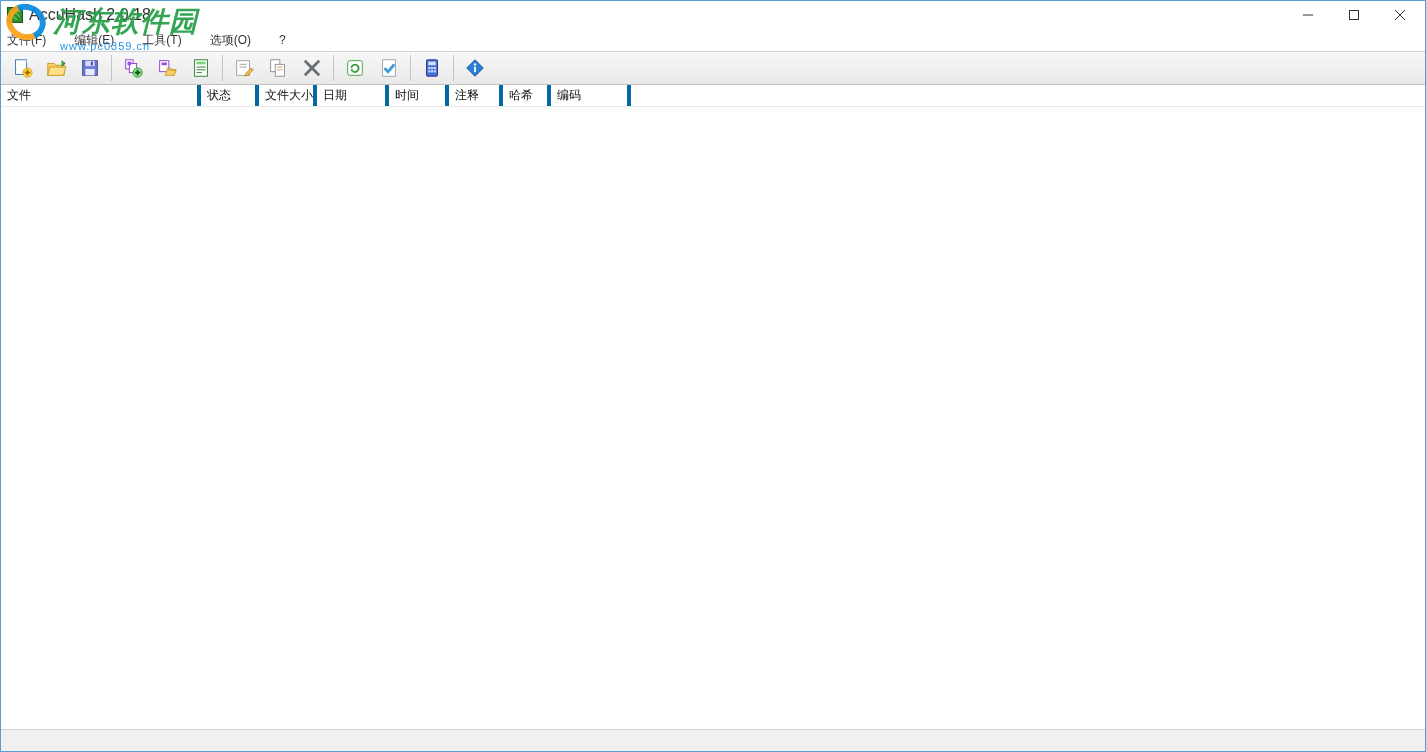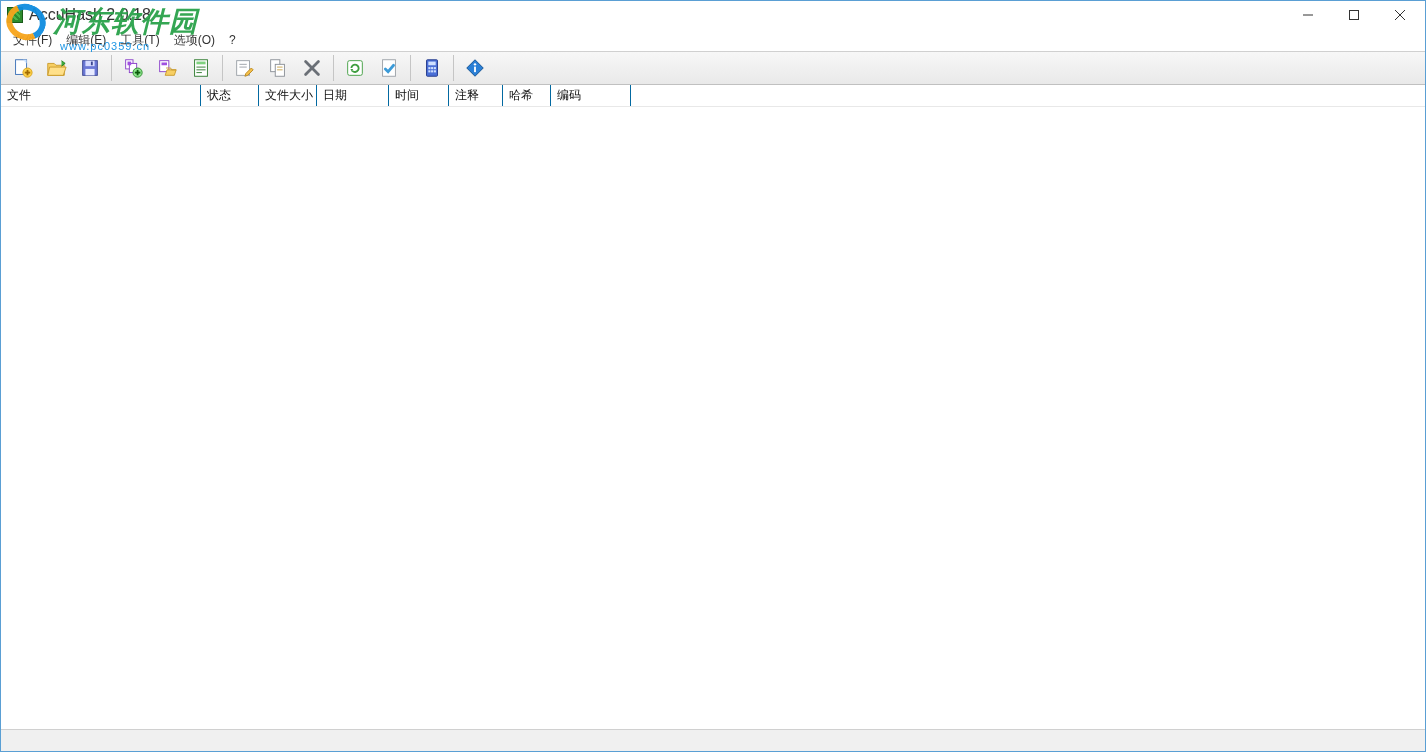--- a/index.html
+++ b/index.html
@@ -42,22 +42,21 @@
       color: #333;
     }
     .winbtn svg { width: 10px; height: 10px; }
 
     
     .menubar {
       height: 22px;
       background: #ffffff;
       display: flex;
       align-items: center;
-      padding-left: 6px;
-      gap: 2px;
+      gap: 16px;
     }
     .menuitem {
       padding: 2px 6px;
       color: #333;
       cursor: default;
     }
 
     
     .toolbar {
       height: 34px;
@@ -86,21 +85,21 @@
     .colheaders {
       height: 22px;
       background: #ffffff;
       border-bottom: 1px solid #e8e8e8;
       display: flex;
       align-items: stretch;
       font-size: 12px;
       color: #111;
     }
     .colh {
-      border-right: 1px solid #0369a1;
+      border-right: 4px solid #0369a1;
       display: flex;
       align-items: center;
       padding-left: 6px;
       cursor: default;
       white-space: nowrap;
     }
 
     
     .listarea {
       flex: 1;

